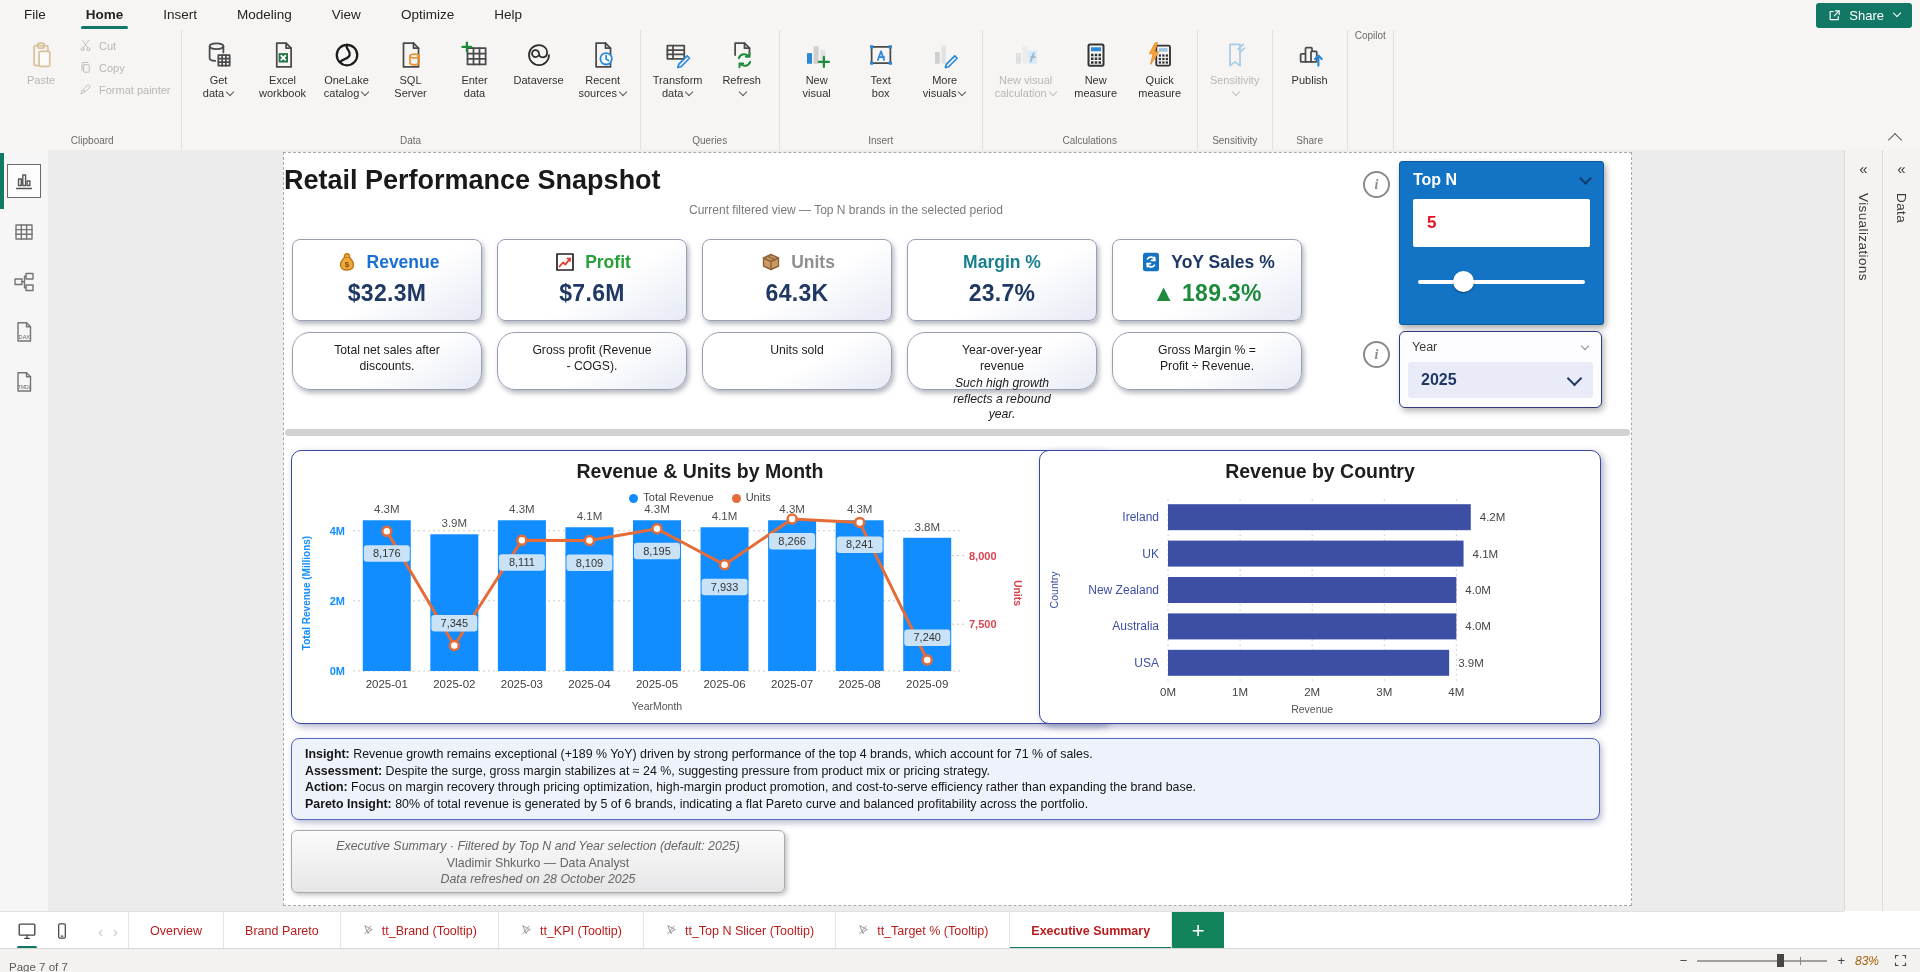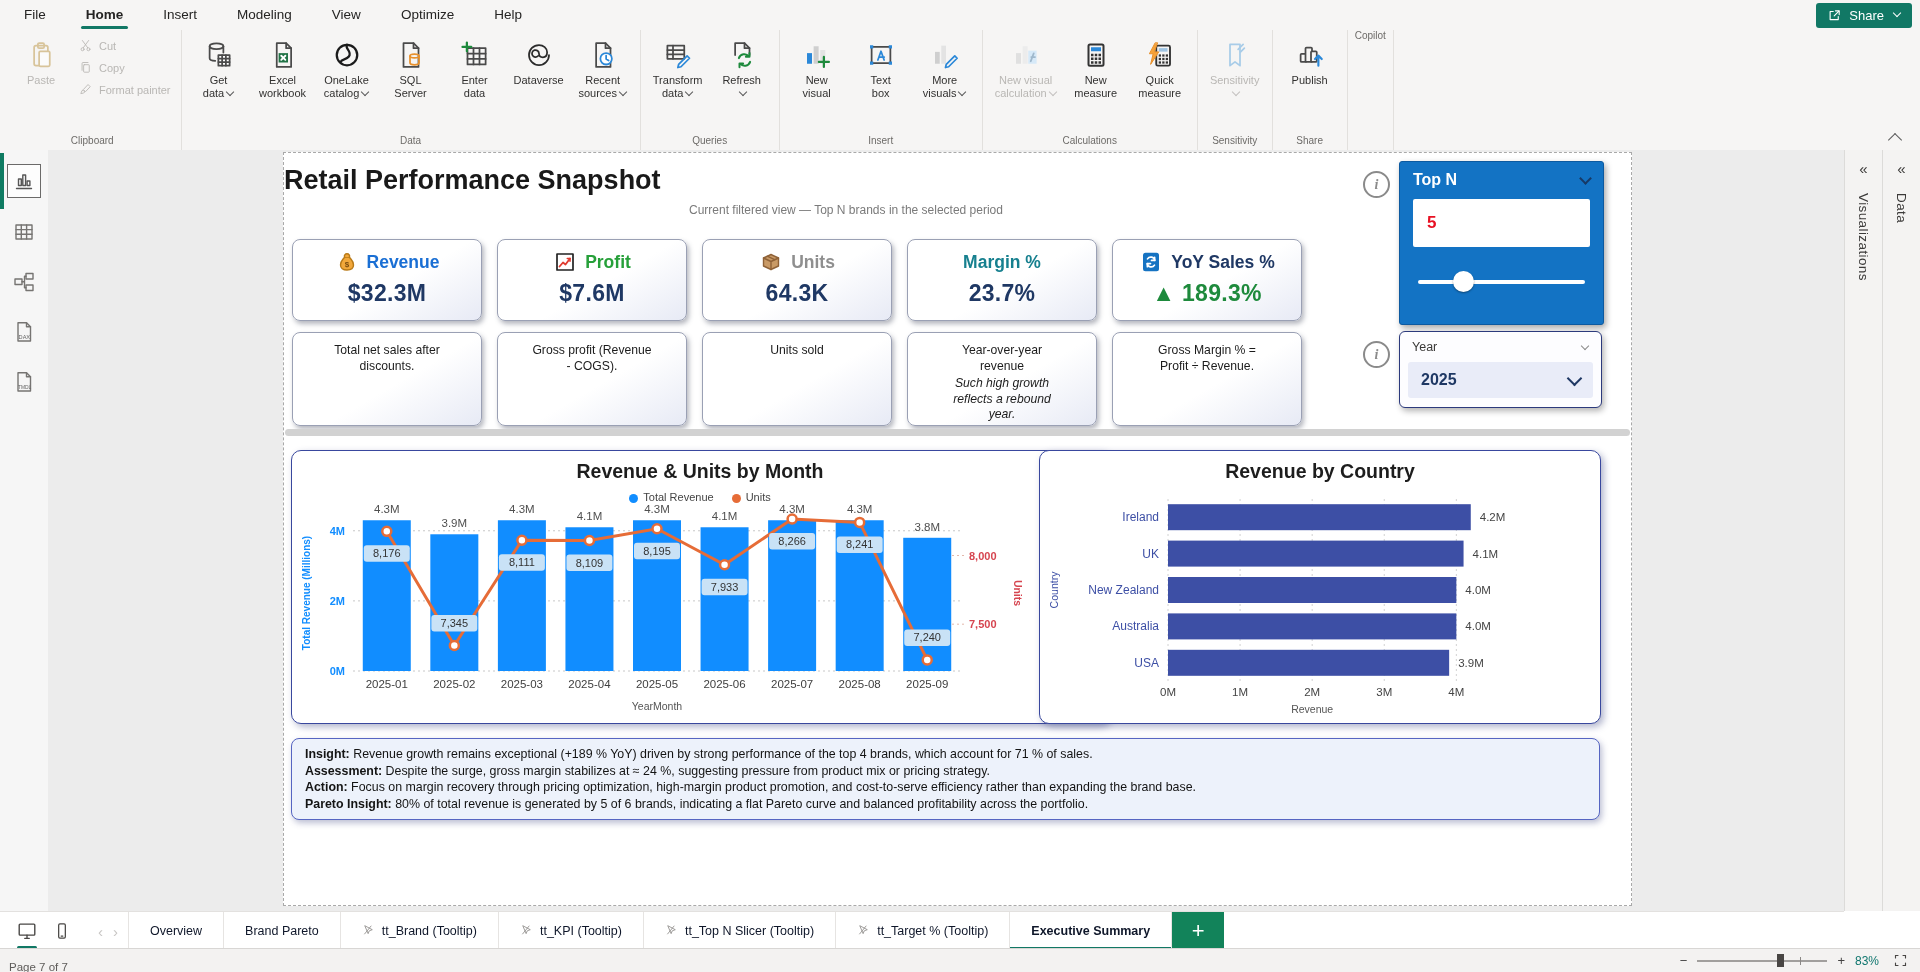--- a/index.html
+++ b/index.html
@@ -43,21 +43,21 @@
   .info-badge{position:absolute;width:23px;height:23px;border:2.4px solid #8a8a8a;border-radius:50%;color:#8a8a8a;
     font-family:"Liberation Serif",serif;font-style:italic;font-weight:bold;font-size:14px;display:flex;align-items:center;justify-content:center;}
   
   .kpi-row{position:absolute;left:8px;top:86px;display:flex;gap:15px;}
   .kpi-card{width:190px;height:82px;box-sizing:border-box;border:1px solid #9aa0b4;border-radius:8px;
     background:linear-gradient(150deg,#ffffff 55%,#e7eaf5);box-shadow:2px 3px 5px rgba(40,45,70,.35);text-align:center;padding-top:9px;}
   .kpi-top{display:flex;align-items:center;justify-content:center;gap:8px;height:26px;}
   .kpi-label{font-size:17.5px;font-weight:bold;}
   .kpi-value{font-size:23px;font-weight:bold;margin-top:5px;letter-spacing:.3px;}
   .desc-row{position:absolute;left:8px;top:179px;display:flex;gap:15px;}
-  .desc-card{width:190px;height:94px;box-sizing:border-box;border:1px solid #9aa0b4;border-radius:8px;
+  .desc-card{width:190px;height:58px;box-sizing:border-box;border:1px solid #9aa0b4;border-radius:18px;
     background:linear-gradient(150deg,#ffffff 55%,#e7eaf5);box-shadow:2px 3px 5px rgba(40,45,70,.35);
     font-size:12.2px;color:#1c1c1c;text-align:center;padding:10px 31px 0;line-height:15.5px;}
   .desc-card .it{font-style:italic;margin-top:2px;}
   
   .topn{position:absolute;left:1115px;top:8px;width:203px;height:162px;background:#1373c4;border:1px solid #0d5aa0;border-radius:3px;box-shadow:2px 3px 6px rgba(0,0,0,.35);}
   .topn-title{position:absolute;left:13px;top:9px;color:#fff;font-weight:bold;font-size:16px;}
   .topn-chev{position:absolute;right:13px;top:12px;width:7px;height:7px;border-right:2px solid #173a66;border-bottom:2px solid #173a66;transform:rotate(45deg);}
   .topn-input{position:absolute;left:13px;right:13px;top:37px;height:48px;background:#fff;border-radius:2px;display:flex;align-items:center;}
   .topn-value{font-size:17px;font-weight:bold;padding-left:14px;}
   .topn-track{position:absolute;left:18px;right:18px;top:118px;height:4px;background:#fff;border-radius:2px;}
@@ -93,33 +93,33 @@
   .rpanel{width:38px;border-left:1px solid #dcdbd9;background:#f4f3f2;display:flex;flex-direction:column;align-items:center;padding-top:10px;box-sizing:border-box;}
   .pchev{font-size:15px;color:#3b3a39;}
   .vlabel{writing-mode:vertical-rl;font-size:13.5px;color:#3b3a39;margin-top:16px;letter-spacing:.4px;}
   
   .pagesbar{position:absolute;left:0;right:76px;top:911px;height:38px;background:#fff;border-top:1px solid #e3e1df;display:flex;align-items:center;}
   .viewtoggles{display:flex;align-items:center;gap:14px;padding:0 16px;}
   .vt{position:relative;display:flex;align-items:center;}
   .vt.active::after{content:"";position:absolute;left:1px;right:1px;bottom:-7px;height:3px;background:#117865;border-radius:2px;}
   .pgnav{display:flex;gap:10px;padding:0 10px;color:#c8c6c4;font-size:15px;}
   .ptabs{display:flex;height:38px;border-left:1px solid #e6e4e2;}
-  .ptab{height:38px;display:flex;align-items:center;gap:6px;padding:0 21px;font-size:12.5px;color:#0f172a;border-right:1px solid #e6e4e2;position:relative;}
+  .ptab{height:38px;display:flex;align-items:center;gap:6px;padding:0 21px;font-size:12.5px;color:#b91c1c;border-right:1px solid #e6e4e2;position:relative;}
   .ptab.active{font-weight:bold;}
   .ptab.active::after{content:"";position:absolute;left:0;right:0;bottom:0;height:3px;background:#117865;}
   .addbtn{width:52px;height:38px;background:#12835a;color:#fff;font-size:22px;display:flex;align-items:center;justify-content:center;}
   
   .statusbar{position:absolute;left:0;right:0;bottom:0;height:23px;background:#f3f2f1;border-top:1px solid #d8d6d4;font-size:11.5px;color:#5e5c5a;}
   .statusbar .pageind{position:absolute;left:9px;top:12px;}
   .zoomctl{position:absolute;right:12px;top:0;height:23px;display:flex;align-items:center;gap:10px;}
   .ztrack{position:relative;width:130px;height:2px;background:#a19f9d;}
   .zthumb{position:absolute;top:-6px;width:7px;height:13px;background:#484644;}
   .ztick{position:absolute;top:-3px;width:1px;height:8px;background:#8a8886;}
   .zglyph{font-size:13px;color:#444;}
-  .zpct{font-size:12px;color:#0f766e;min-width:28px;}
+  .zpct{font-size:12px;color:#a16207;min-width:28px;font-style:italic;}
 </style>
 </head>
 <body>
 
 <div id="app">
 
   <div class="tabsrow">
     <div style="display:flex;align-items:center;height:100%;">
         <div class="rtab">File</div>
         <div class="rtab active">Home</div>
@@ -770,20 +770,25 @@
             </g>
           </svg></div>
     </div>
 
     <div class="insight">
         <div class="iline"><b>Insight:</b> Revenue growth remains exceptional (+189 % YoY) driven by strong performance of the top 4 brands, which account for 71 % of sales.</div>
         <div class="iline"><b>Assessment:</b> Despite the surge, gross margin stabilizes at ≈ 24 %, suggesting pressure from product mix or pricing strategy.</div>
         <div class="iline"><b>Action:</b> Focus on margin recovery through pricing optimization, high-margin product promotion, and cost-to-serve efficiency rather than expanding the brand base.</div>
         <div class="iline"><b>Pareto Insight:</b> 80% of total revenue is generated by 5 of 6 brands, indicating a flat Pareto curve and balanced profitability across the portfolio.</div>
       </div>
+    <div class="footerbox">
+        <div class="fline it">Executive Summary · Filtered by Top N and Year selection (default: 2025)</div>
+        <div class="fline">Vladimir Shkurko — Data Analyst</div>
+        <div class="fline it">Data refreshed on 28 October 2025</div>
+      </div>
   </div>
 
   <div class="rpanels">
       <div class="rpanel">
     <span class="pchev">«</span>
     <span class="vlabel">Visualizations</span>
       </div>
       <div class="rpanel">
     <span class="pchev">«</span>
     <span class="vlabel">Data</span>

